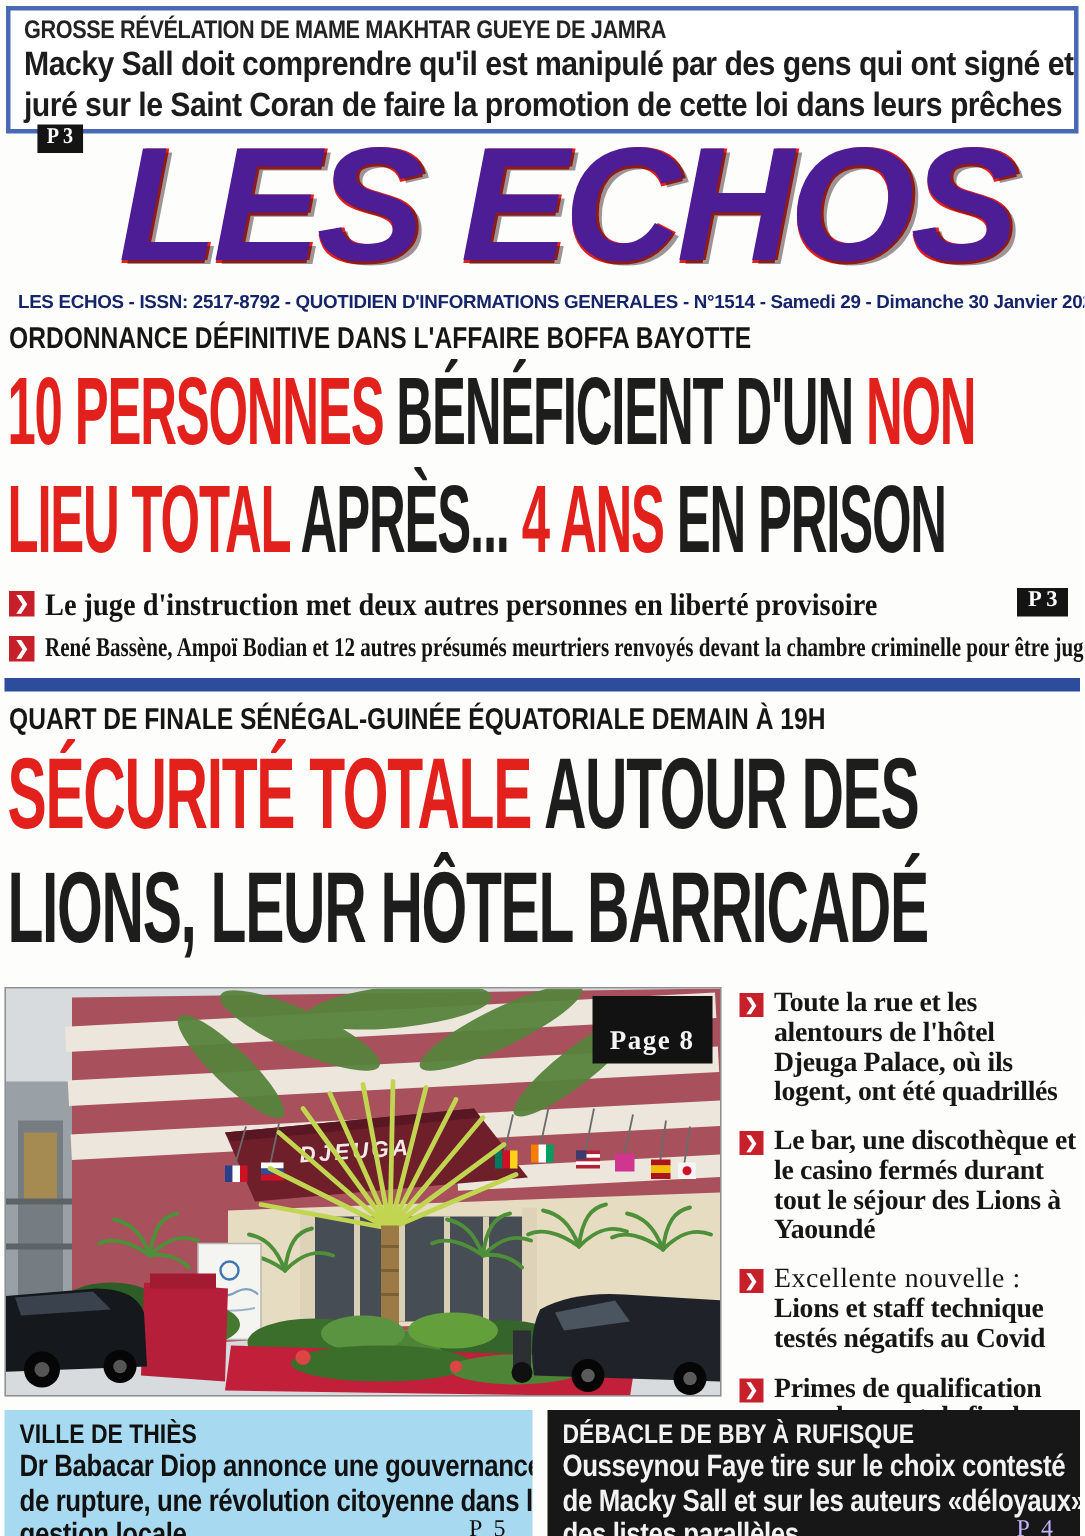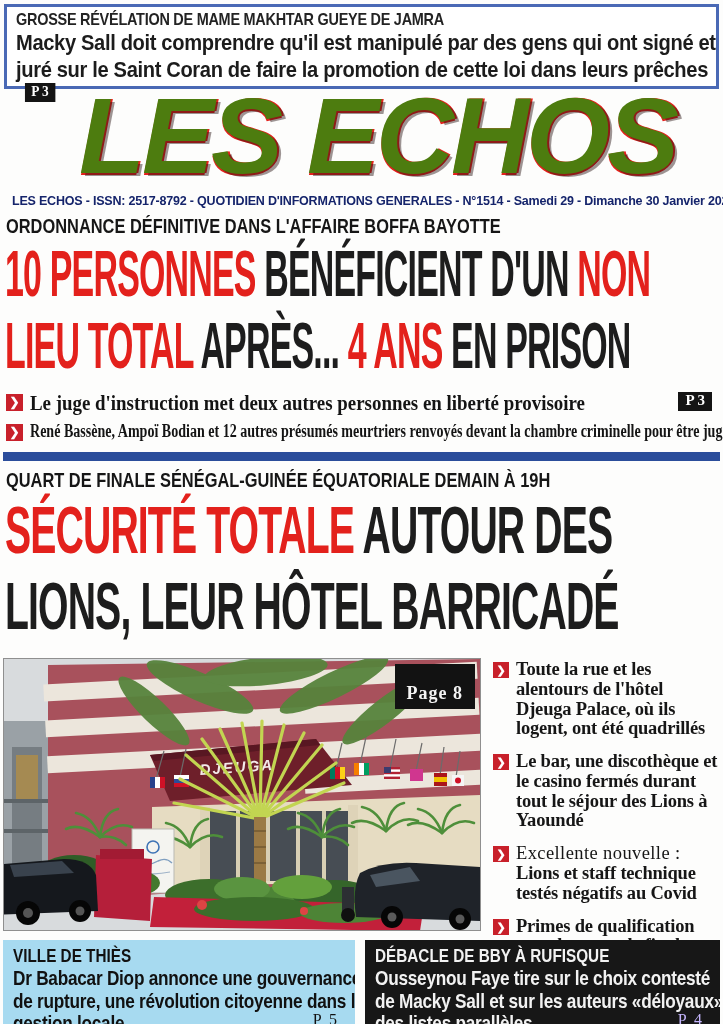--- a/index.html
+++ b/index.html
@@ -25,21 +25,21 @@
   }
   .pbadge {
     display:inline-block; background:#141414; color:#fff;
     font-family:"Liberation Serif", serif; font-size:15px; font-weight:700;
     padding:0 7px 2px 7px; margin-left:10px; vertical-align:2px;
   }
   
   .masthead { position:absolute; top:88px; left:0; width:723px; height:102px; text-align:center; }
   .masthead-title {
     font-size:108px; line-height:95px; font-weight:700; font-style:italic;
-    color:#4d7c0f; letter-spacing:-3px; white-space:nowrap;
+    color:#4c1d95; letter-spacing:-3px; white-space:nowrap;
     text-shadow:4px 3px 0 rgba(40,20,20,.45), 2px 0 0 #e3211c, 0 2px 0 #e3211c;
     padding-left:32px;
   }
   .tagline-row {
     position:absolute; top:193px; left:4px; width:715px; height:16px;
     display:flex; align-items:center; gap:8px;
   }
   .tag-bar { flex:1 1 auto; height:8px; background:#2b4d9b; }
   .tagline {
     flex:0 0 auto; font-size:12.5px; font-weight:700; color:#15246b;

